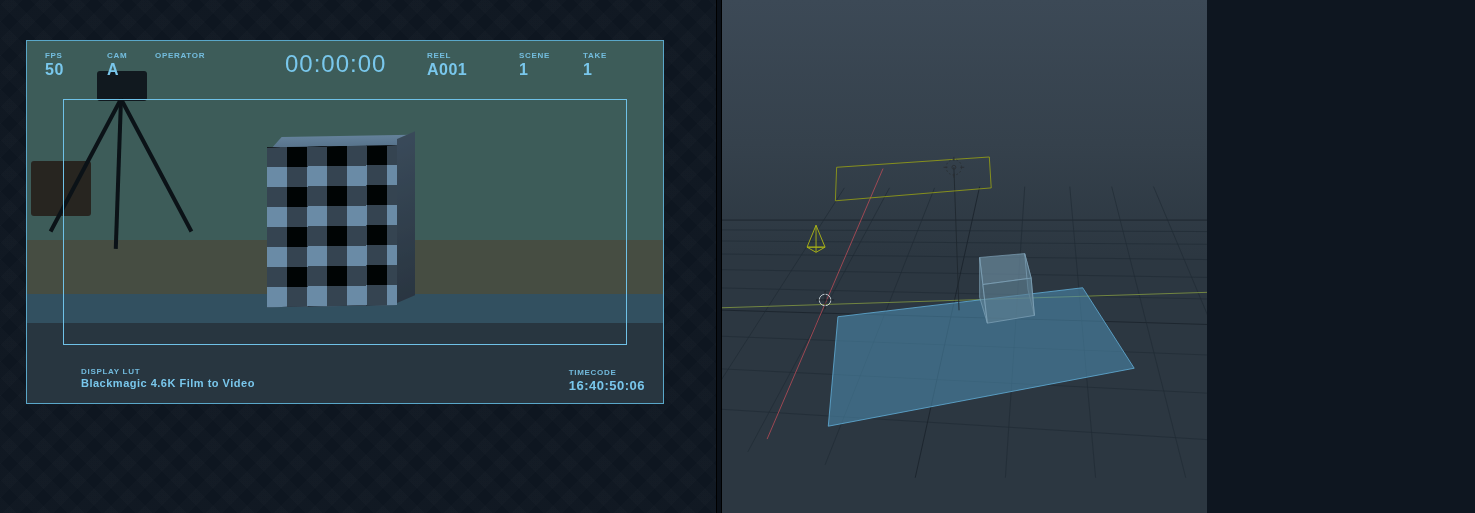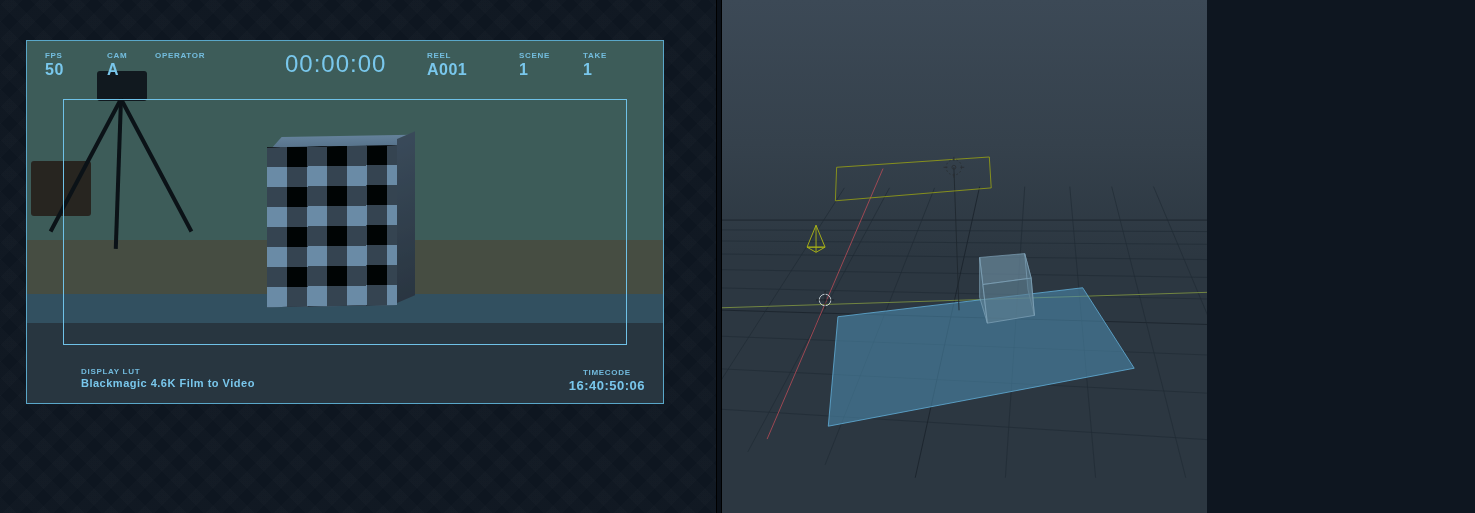--- a/index.html
+++ b/index.html
@@ -126,21 +126,21 @@
   .g-fps   { left:18px;  top:10px; }
   .g-cam   { left:80px;  top:10px; }
   .g-op    { left:128px; top:10px; }
   .g-reel  { left:400px; top:10px; }
   .g-scene { left:492px; top:10px; }
   .g-take  { left:556px; top:10px; }
   .g-tc    { left:258px; top:8px; }
   .g-tc .val { font-size:24px; font-weight:400; letter-spacing:1px;}
   .g-lut   { left:18px; bottom:14px;margin-left:36px; }
   .g-lut .val { font-size:11px; }
-  .g-time  { right:18px; bottom:10px; text-align:center;}
+  .g-time  { right:18px; bottom:10px; text-align:left;}
   .g-time .val { font-size:13px; }
 
   
   .viewport-sky {
     position:absolute; inset:0;
     background: linear-gradient(to bottom, #3c4956 0%, #35414c 28%, #2c3741 50%, #2c3741 100%);
   }
   .vp-svg { position:absolute; inset:0; width:100%; height:100%; }
   .grid-minor { stroke:#202a33; stroke-width:1; }
   .grid-major { stroke:#1a232b; stroke-width:1.3; }

